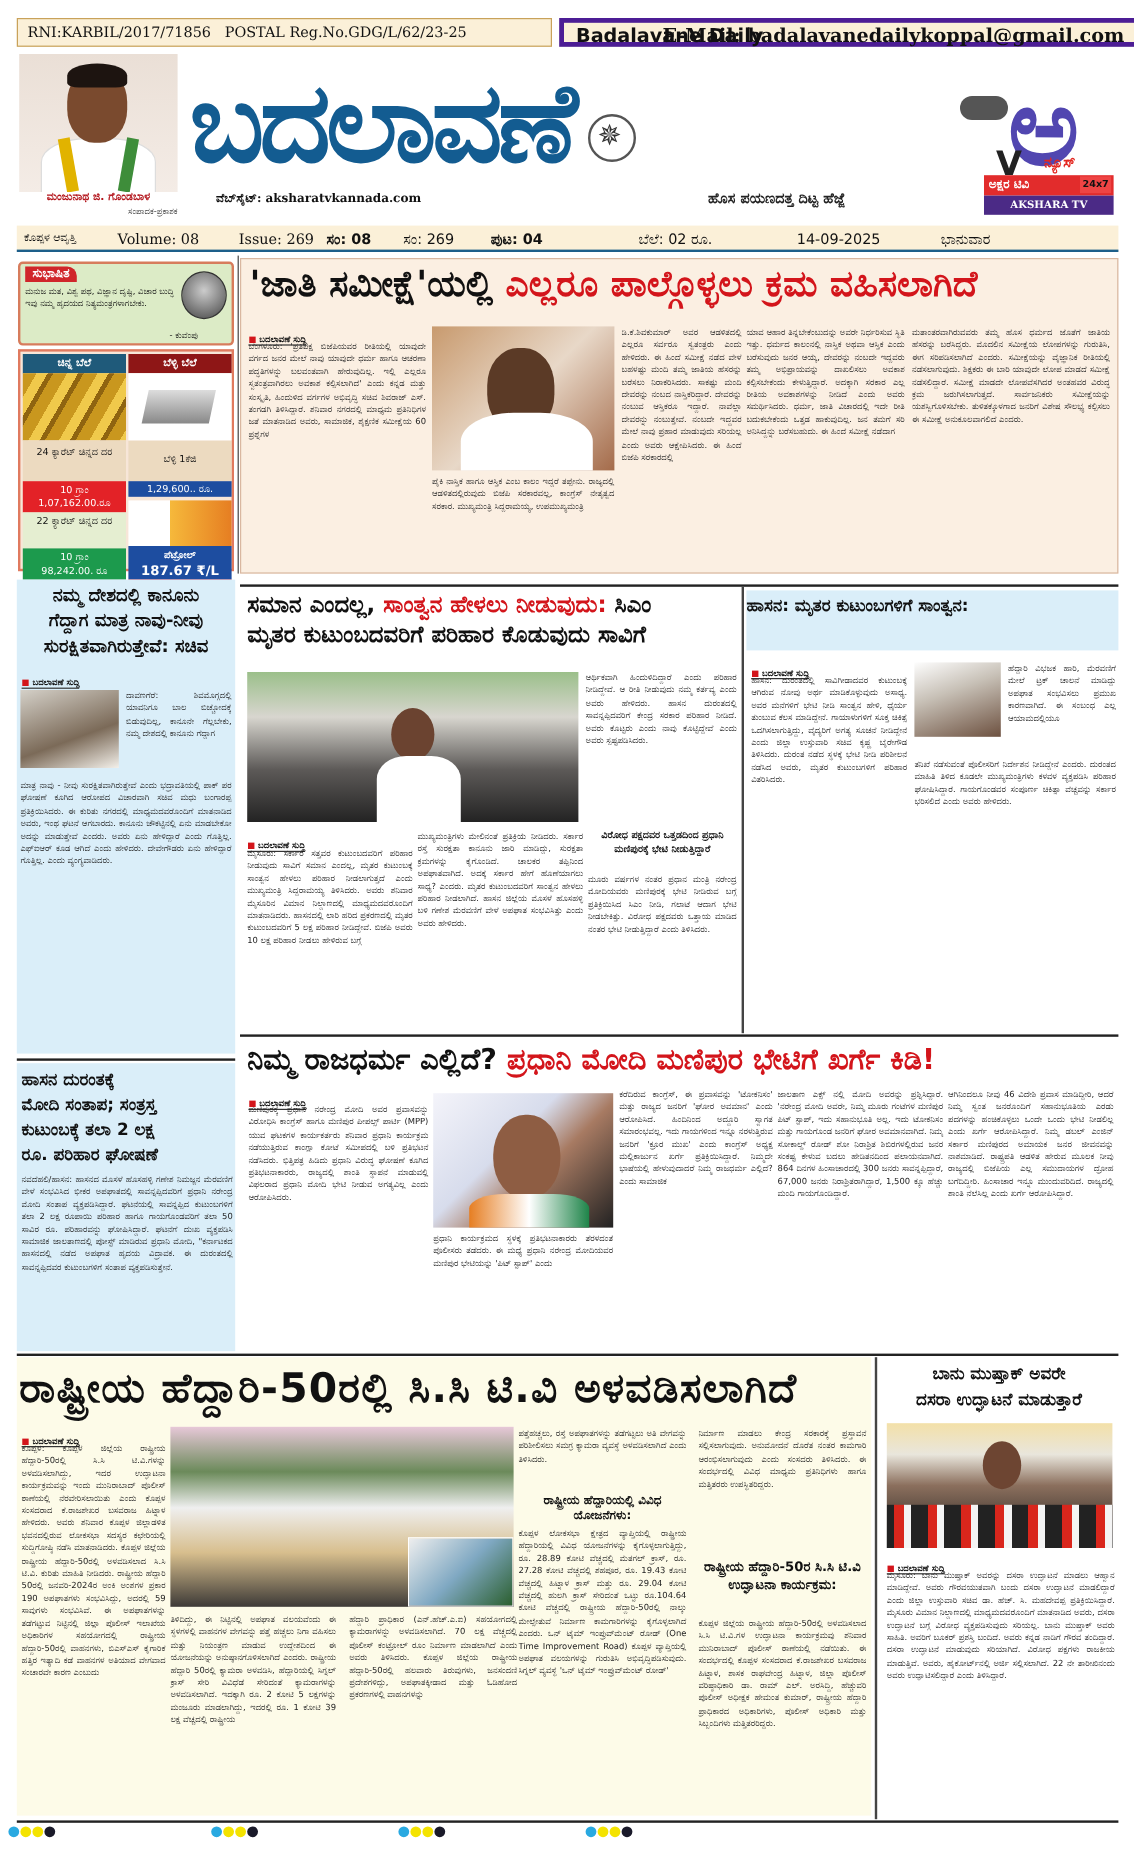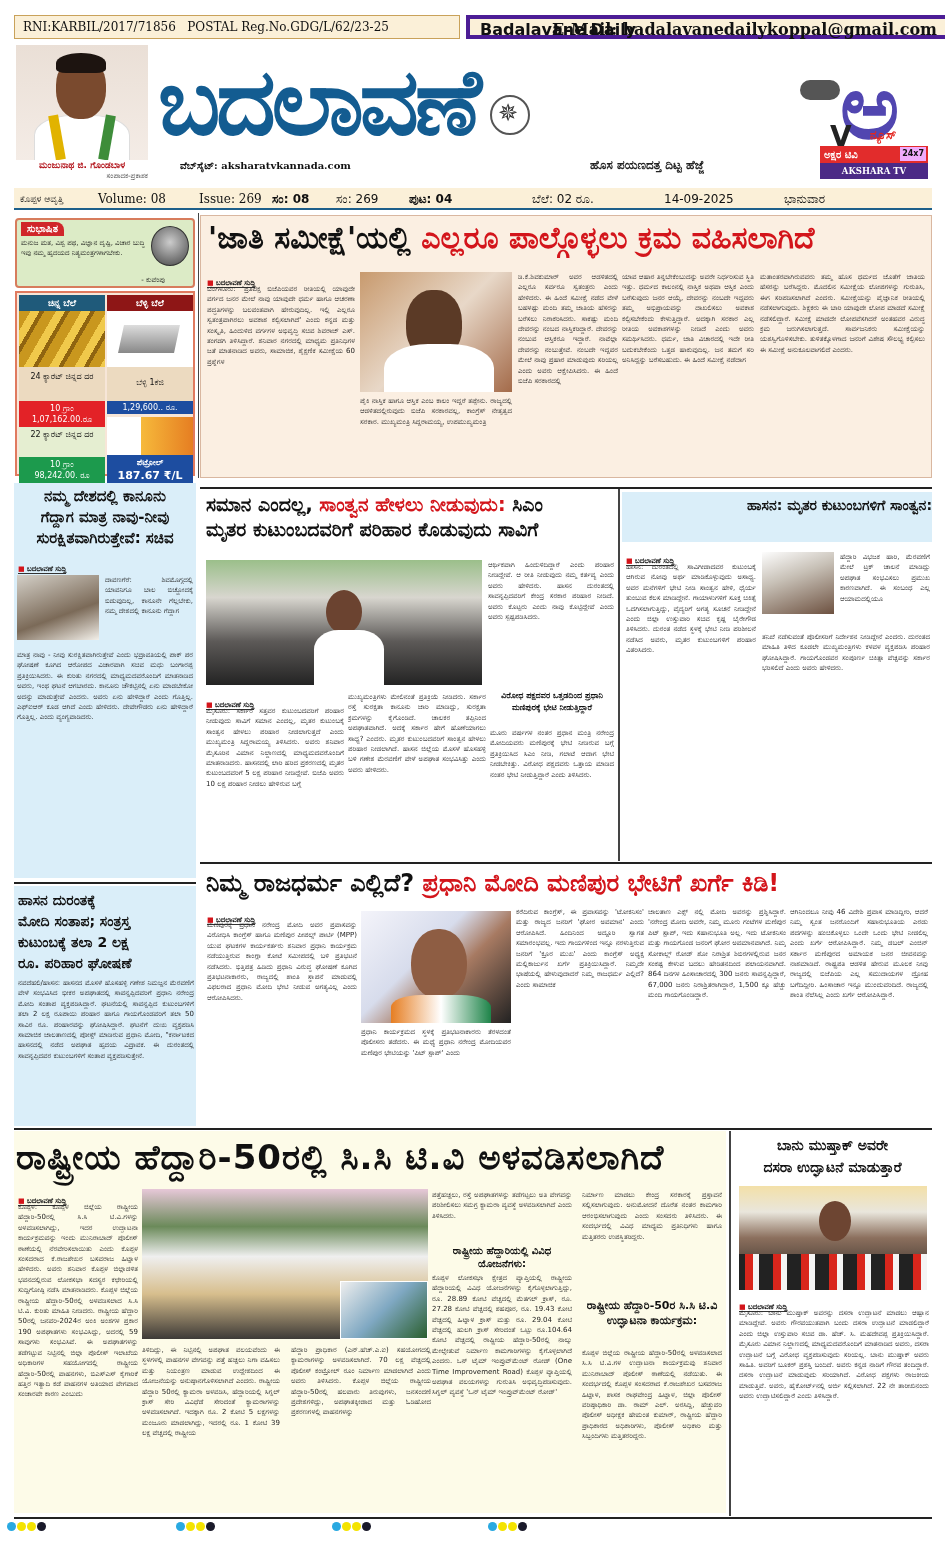--- a/index.html
+++ b/index.html
@@ -22,21 +22,21 @@
 .compass{left:490px;top:95px;width:40px;height:40px;border-radius:50%;border:2px solid #555;background:#fff}
 .compass:before{content:"✵";position:absolute;left:6px;top:2px;font-size:24px;color:#333}
 .website{left:180px;top:160px;font-size:10px;font-family:"DejaVu Serif",serif;font-weight:bold}
 .tagline{left:590px;top:158px;font-size:12px;font-weight:bold;color:#222}
 .tvlogo{left:795px;top:50px;width:135px;height:135px}
 .tv-a{position:absolute;left:45px;top:12px;font-size:90px;line-height:90px;color:#5146b0;font-weight:bold}
 .tv-mic{position:absolute;left:5px;top:30px;width:40px;height:20px;border-radius:10px;background:#555}
 .tv-v{position:absolute;left:35px;top:70px;font-size:28px;font-weight:bold;color:#222}
 .tv-news{position:absolute;left:75px;top:78px;font-size:12px;color:#e3261f;font-weight:bold}
 .tv-band1{position:absolute;left:25px;top:96px;width:108px;height:17px;background:#e22c2c;color:#fff;font-size:10px;font-weight:bold;line-height:17px;padding-left:4px}
-.tv-band1 span{position:absolute;right:2px;top:1px;background:#f0abfc;color:#111;font-size:8px;line-height:14px;padding:0 2px}
+.tv-band1 span{position:absolute;right:2px;top:1px;background:#ef4444;color:#111;font-size:8px;line-height:14px;padding:0 2px}
 .tv-band2{position:absolute;left:25px;top:113px;width:108px;height:16px;background:#4b2a86;color:#fff;font-size:8.5px;font-weight:bold;line-height:16px;text-align:center;font-family:"DejaVu Serif",serif}
 .issuebar{left:14px;top:188px;width:918px;height:22px;background:#fbf0d8;font-size:12px;line-height:22px;white-space:nowrap;border-bottom:2px solid #1d5f8a}
 .issuebar span{position:absolute;top:0}
 .vrule{background:#444}
 .hrule{background:#222}
 
 .subh{left:15px;top:218px;width:180px;height:70px;background:#dcebc6;border:2px solid #d77c5c;border-radius:4px}
 .subh-tag{position:absolute;left:4px;top:2px;background:#d0262a;color:#fff;font-size:10px;font-weight:bold;padding:1px 6px;border-radius:0 8px 0 0}
 .subh-text{position:absolute;left:4px;top:18px;width:130px;font-size:7px;line-height:10px}
 .subh-author{position:absolute;right:28px;bottom:2px;font-size:7px}
@@ -194,21 +194,21 @@
 </div>
 <div class="abs body" style="left:488px;top:560px;width:126px;height:125px">ಆರ್ಥಿಕವಾಗಿ ಹಿಂದುಳಿದಿದ್ದಾರೆ ಎಂದು ಪರಿಹಾರ ನೀಡಿದ್ದೇವೆ. ಆ ರೀತಿ ನೀಡುವುದು ನಮ್ಮ ಕರ್ತವ್ಯ ಎಂದು ಅವರು ಹೇಳಿದರು. ಹಾಸನ ದುರಂತದಲ್ಲಿ ಸಾವನ್ನಪ್ಪಿದವರಿಗೆ ಕೇಂದ್ರ ಸರಕಾರ ಪರಿಹಾರ ನೀಡಿದೆ. ಅವರು ಕೊಟ್ಟರು ಎಂದು ನಾವು ಕೊಟ್ಟಿದ್ದೇವೆ ಎಂದು ಅವರು ಸ್ಪಷ್ಟಪಡಿಸಿದರು.</div>
 <div class="abs" style="left:206px;top:692px"><span class="byline">ಬದಲಾವಣೆ ಸುದ್ದಿ</span></div>
 <div class="abs body" style="left:206px;top:706px;width:138px;height:152px">ಮೈಸೂರು: ಸರ್ಕಾರ ಸತ್ತವರ ಕುಟುಂಬದವರಿಗೆ ಪರಿಹಾರ ನೀಡುವುದು ಸಾವಿಗೆ ಸಮಾನ ಎಂದಲ್ಲ, ಮೃತರ ಕುಟುಂಬಕ್ಕೆ ಸಾಂತ್ವನ ಹೇಳಲು ಪರಿಹಾರ ನೀಡಲಾಗುತ್ತದೆ ಎಂದು ಮುಖ್ಯಮಂತ್ರಿ ಸಿದ್ದರಾಮಯ್ಯ ತಿಳಿಸಿದರು. ಅವರು ಶನಿವಾರ ಮೈಸೂರಿನ ವಿಮಾನ ನಿಲ್ದಾಣದಲ್ಲಿ ಮಾಧ್ಯಮದವರೊಂದಿಗೆ ಮಾತನಾಡಿದರು. ಹಾಸನದಲ್ಲಿ ಲಾರಿ ಹರಿದ ಪ್ರಕರಣದಲ್ಲಿ ಮೃತರ ಕುಟುಂಬದವರಿಗೆ 5 ಲಕ್ಷ ಪರಿಹಾರ ನೀಡಿದ್ದೇವೆ. ಬಿಜೆಪಿ ಅವರು 10 ಲಕ್ಷ ಪರಿಹಾರ ನೀಡಲು ಹೇಳಿರುವ ಬಗ್ಗೆ</div>
 <div class="abs body" style="left:348px;top:692px;width:138px;height:166px">ಮುಖ್ಯಮಂತ್ರಿಗಳು ಮೇಲಿನಂತೆ ಪ್ರತಿಕ್ರಿಯೆ ನೀಡಿದರು. ಸರ್ಕಾರ ರಸ್ತೆ ಸುರಕ್ಷತಾ ಕಾನೂನು ಜಾರಿ ಮಾಡಿದ್ದು, ಸುರಕ್ಷತಾ ಕ್ರಮಗಳನ್ನು ಕೈಗೊಂಡಿದೆ. ಚಾಲಕರ ತಪ್ಪಿನಿಂದ ಅಪಘಾತವಾಗಿದೆ. ಅದಕ್ಕೆ ಸರ್ಕಾರ ಹೇಗೆ ಹೊಣೆಯಾಗಲು ಸಾಧ್ಯ? ಎಂದರು. ಮೃತರ ಕುಟುಂಬದವರಿಗೆ ಸಾಂತ್ವನ ಹೇಳಲು ಪರಿಹಾರ ನೀಡಲಾಗಿದೆ. ಹಾಸನ ಜಿಲ್ಲೆಯ ಮೊಸಳೆ ಹೊಸಹಳ್ಳಿ ಬಳಿ ಗಣೇಶ ಮೆರವಣಿಗೆ ವೇಳೆ ಅಪಘಾತ ಸಂಭವಿಸಿತ್ತು ಎಂದು ಅವರು ಹೇಳಿದರು.</div>
 <div class="abs" style="left:490px;top:690px;width:124px;text-align:center;font-size:8px;font-weight:bold;line-height:12px">ವಿರೋಧ ಪಕ್ಷದವರ ಒತ್ತಡದಿಂದ ಪ್ರಧಾನಿ ಮಣಿಪುರಕ್ಕೆ ಭೇಟಿ ನೀಡುತ್ತಿದ್ದಾರೆ</div>
 <div class="abs body" style="left:490px;top:728px;width:124px;height:130px">ಮೂರು ವರ್ಷಗಳ ನಂತರ ಪ್ರಧಾನ ಮಂತ್ರಿ ನರೇಂದ್ರ ಮೋದಿಯವರು ಮಣಿಪುರಕ್ಕೆ ಭೇಟಿ ನೀಡಿರುವ ಬಗ್ಗೆ ಪ್ರತಿಕ್ರಿಯಿಸಿದ ಸಿಎಂ ನೀಡಿ, ಗಲಾಟೆ ಆದಾಗ ಭೇಟಿ ನೀಡಬೇಕಿತ್ತು. ವಿರೋಧ ಪಕ್ಷದವರು ಒತ್ತಾಯ ಮಾಡಿದ ನಂತರ ಭೇಟಿ ನೀಡುತ್ತಿದ್ದಾರೆ ಎಂದು ತಿಳಿಸಿದರು.</div>
 
 <div class="abs vrule" style="left:618px;top:489px;width:2px;height:372px"></div>
 <div class="abs bluebox" style="left:622px;top:492px;width:310px;height:50px"></div>
-<div class="abs ktitle" style="left:622px;top:494px;width:310px;text-align:right;font-size:14px;line-height:22px">
+<div class="abs ktitle" style="left:622px;top:494px;width:310px;text-align:left;font-size:14px;line-height:22px">
   <div>ಹಾಸನ: ಮೃತರ ಕುಟುಂಬಗಳಿಗೆ ಸಾಂತ್ವನ:</div>
 </div>
 <div class="abs" style="left:626px;top:548px"><span class="byline">ಬದಲಾವಣೆ ಸುದ್ದಿ</span></div>
 <div class="abs img" style="left:762px;top:552px;width:72px;height:62px;background:linear-gradient(160deg,#fdfdfd,#c7c0b6 40%,#6d5140)"></div>
 <div class="abs body" style="left:626px;top:562px;width:130px;height:180px">ಹಾಸನ: ದುರಂತದಲ್ಲಿ ಸಾವಿಗೀಡಾದವರ ಕುಟುಂಬಕ್ಕೆ ಆಗಿರುವ ನೋವು ಅರ್ಥ ಮಾಡಿಕೊಳ್ಳುವುದು ಅಸಾಧ್ಯ. ಅವರ ಮನೆಗಳಿಗೆ ಭೇಟಿ ನೀಡಿ ಸಾಂತ್ವನ ಹೇಳಿ, ಧೈರ್ಯ ತುಂಬುವ ಕೆಲಸ ಮಾಡಿದ್ದೇನೆ. ಗಾಯಾಳುಗಳಿಗೆ ಸೂಕ್ತ ಚಿಕಿತ್ಸೆ ಒದಗಿಸಲಾಗುತ್ತಿದ್ದು, ವೈದ್ಯರಿಗೆ ಅಗತ್ಯ ಸೂಚನೆ ನೀಡಿದ್ದೇನೆ ಎಂದು ಜಿಲ್ಲಾ ಉಸ್ತುವಾರಿ ಸಚಿವ ಕೃಷ್ಣ ಬೈರೇಗೌಡ ತಿಳಿಸಿದರು. ದುರಂತ ನಡೆದ ಸ್ಥಳಕ್ಕೆ ಭೇಟಿ ನೀಡಿ ಪರಿಶೀಲನೆ ನಡೆಸಿದ ಅವರು, ಮೃತರ ಕುಟುಂಬಗಳಿಗೆ ಪರಿಹಾರ ವಿತರಿಸಿದರು.</div>
 <div class="abs body" style="left:840px;top:552px;width:90px;height:80px">ಹೆದ್ದಾರಿ ವಿಭಜಕ ಹಾರಿ, ಮೆರವಣಿಗೆ ಮೇಲೆ ಟ್ರಕ್ ಚಾಲನೆ ಮಾಡಿದ್ದು ಅಪಘಾತ ಸಂಭವಿಸಲು ಪ್ರಮುಖ ಕಾರಣವಾಗಿದೆ. ಈ ಸಂಬಂಧ ಎಲ್ಲ ಆಯಾಮದಲ್ಲಿಯೂ</div>
 <div class="abs body" style="left:626px;top:745px;width:125px;height:112px"></div>
 <div class="abs body" style="left:762px;top:632px;width:168px;height:225px">ತನಿಖೆ ನಡೆಸುವಂತೆ ಪೊಲೀಸರಿಗೆ ನಿರ್ದೇಶನ ನೀಡಿದ್ದೇನೆ ಎಂದರು. ದುರಂತದ ಮಾಹಿತಿ ತಿಳಿದ ಕೂಡಲೇ ಮುಖ್ಯಮಂತ್ರಿಗಳು ಕಳವಳ ವ್ಯಕ್ತಪಡಿಸಿ ಪರಿಹಾರ ಘೋಷಿಸಿದ್ದಾರೆ. ಗಾಯಗೊಂಡವರ ಸಂಪೂರ್ಣ ಚಿಕಿತ್ಸಾ ವೆಚ್ಚವನ್ನು ಸರ್ಕಾರ ಭರಿಸಲಿದೆ ಎಂದು ಅವರು ಹೇಳಿದರು.</div>
 
 <div class="abs hrule" style="left:14px;top:882px;width:182px;height:2px"></div>

